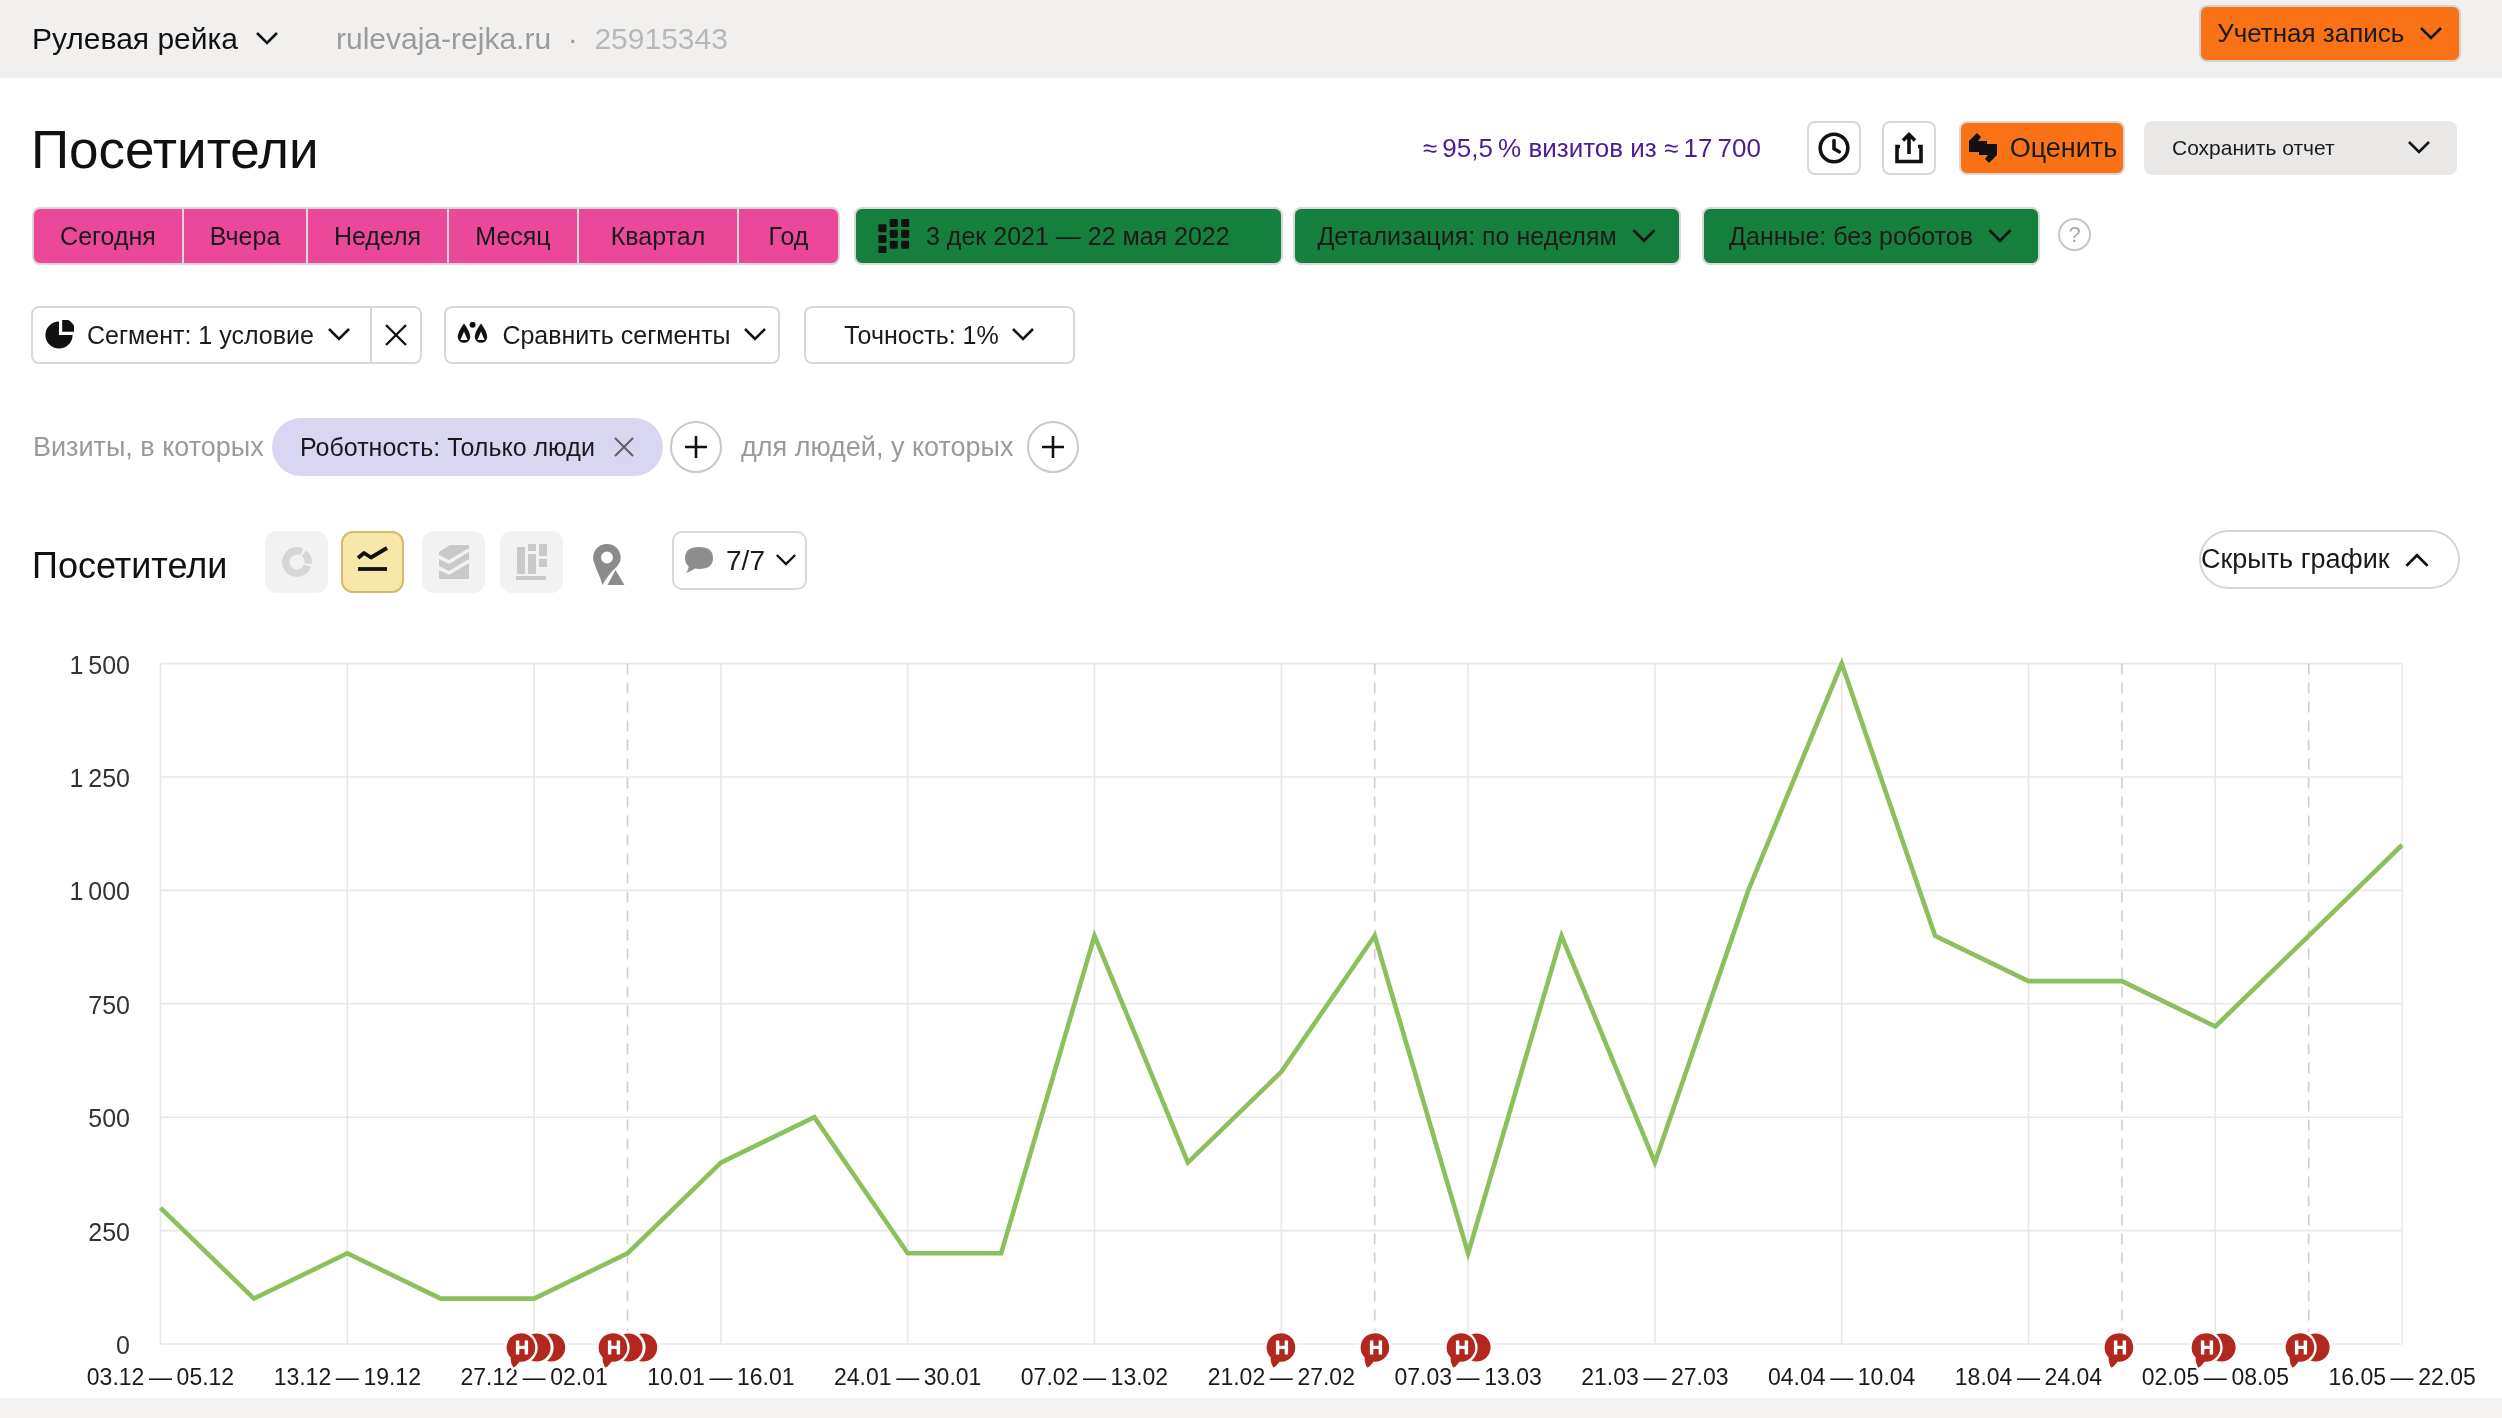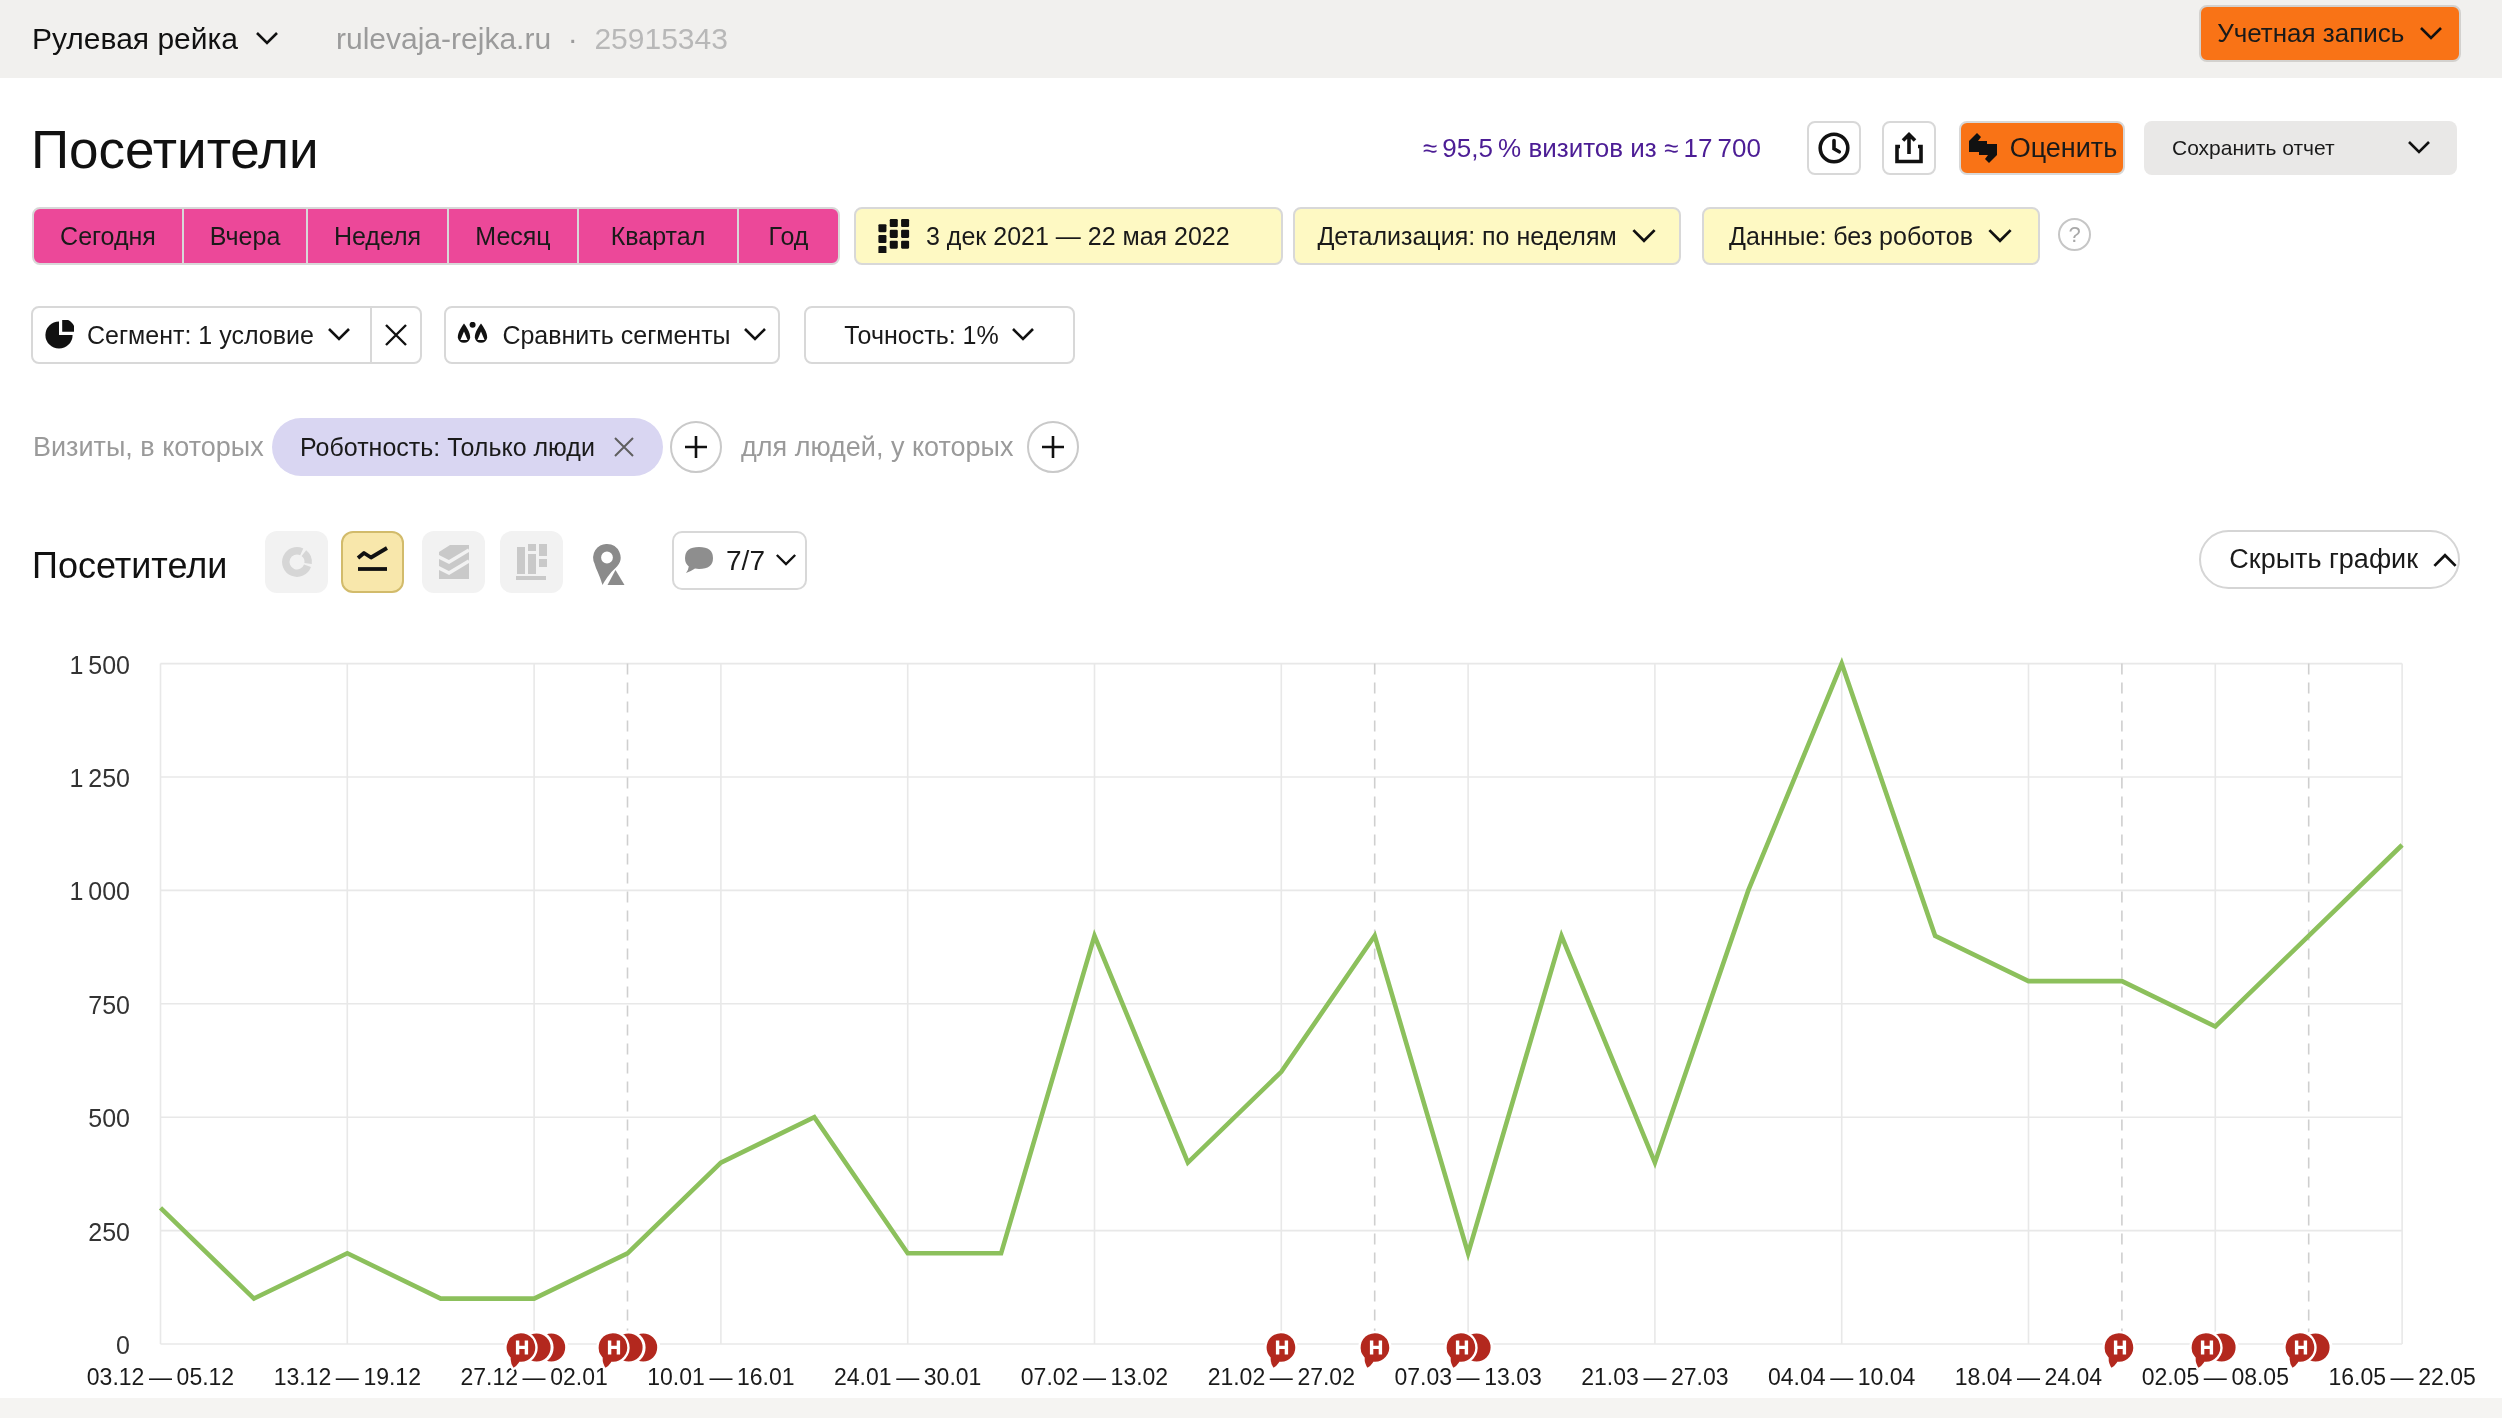--- a/index.html
+++ b/index.html
@@ -11,31 +11,31 @@
 .btn { position:absolute; display:flex; align-items:center; justify-content:center; background:#f97316; border:2px solid #d8d8d8; border-radius:8px; font-size:25px; color:#1a1a1a; white-space:nowrap; }
 .acct { left:2199px; top:5px; width:262px; height:57px; border-color:#d3d1ce; font-size:26px; }
 h1 { position:absolute; left:31px; top:119px; font-size:53px; font-weight:400; color:#111; letter-spacing:0px; }
 .approx { position:absolute; right:741px; top:133px; font-size:26px; color:#4c1d95; }
 .icobtn { position:absolute; top:121px; width:54px; height:54px; display:flex; align-items:center; justify-content:center; background:#fff; border:2px solid #d8d8d8; border-radius:8px; }
 .rate { left:1959px; width:166px; gap:11px; }
 .save { position:absolute; left:2144px; top:121px; width:313px; height:54px; background:#e9e8e7; border:none; border-radius:8px; display:flex; align-items:center; font-size:21px; color:#1a1a1a; }
 .pgroup { position:absolute; left:32px; top:207px; height:58px; display:flex; border:2px solid #d8d8d8; border-radius:8px; background:#ec4899; }
 .pgroup .seg { display:flex; align-items:center; justify-content:center; font-size:25px; white-space:nowrap; border-right:2px solid #d8d8d8; }
 .pgroup .seg:last-child { border-right:none; }
-.rowbtn { position:absolute; top:207px; height:58px; display:flex; align-items:center; background:#fef9c3; border:2px solid #d8d8d8; border-radius:8px; font-size:25px; white-space:nowrap; }
+.rowbtn { position:absolute; top:207px; height:58px; display:flex; align-items:center; background:#15803d; border:2px solid #d8d8d8; border-radius:8px; font-size:25px; white-space:nowrap; }
 .srow { position:absolute; top:306px; height:58px; display:flex; align-items:center; background:#fff; border:2px solid #d8d8d8; border-radius:8px; font-size:25px; white-space:nowrap; }
 .gray { color:#9a9a9a; }
 .pill { position:absolute; left:272px; top:418px; height:58px; border-radius:29px; background:#d9d6f2; display:flex; align-items:center; font-size:25px; padding:0 26px 0 28px; gap:16px; }
 .pluscirc { position:absolute; width:52px; height:52px; border-radius:50%; border:2px solid #c9c9c9; background:#fff; display:flex; align-items:center; justify-content:center; }
 .sect { position:absolute; left:32px; top:545px; font-size:36px; color:#111; }
 .ctypebtn { position:absolute; top:531px; width:63px; height:62px; border-radius:12px; display:flex; align-items:center; justify-content:center; }
 .cgray { background:#f2f2f2; }
 .cyellow { background:#f8e7ab; border:2px solid #d2bb6b; }
 .sevenbtn { position:absolute; left:672px; top:531px; width:135px; height:59px; border:2px solid #d8d8d8; border-radius:10px; background:#fff; display:flex; align-items:center; justify-content:center; gap:10px; font-size:28px; }
-.hide { position:absolute; left:2199px; top:530px; width:261px; height:59px; border:2px solid #d5d5d5; border-radius:30px; background:#fff; display:flex; align-items:center; justify-content:flex-end; gap:14px; font-size:27px; }
+.hide { position:absolute; left:2199px; top:530px; width:261px; height:59px; border:2px solid #d5d5d5; border-radius:30px; background:#fff; display:flex; align-items:center; justify-content:flex-start; gap:14px; font-size:27px; }
 .bstrip { position:absolute; left:0; top:1398px; width:2502px; height:20px; background:#f5f4f2; }
 </style></head>
 <body>
 <div class="topbar"></div>
 <div class="cname">Рулевая рейка&nbsp;&nbsp;<svg width="24" height="16" viewBox="0 0 24 16">
       <path d="M2 2 L12 12 L22 2" fill="none" stroke="#111" stroke-width="2.6"></path>
     </svg></div>
 <div class="cid">rulevaja-rejka.ru&nbsp;&nbsp;·&nbsp;&nbsp;<span class="num">25915343</span></div>
 <div class="btn acct">Учетная запись&nbsp;&nbsp;<svg width="24" height="16" viewBox="0 0 24 16">
       <path d="M2 2 L12 12 L22 2" fill="none" stroke="#111" stroke-width="2.6"></path>

